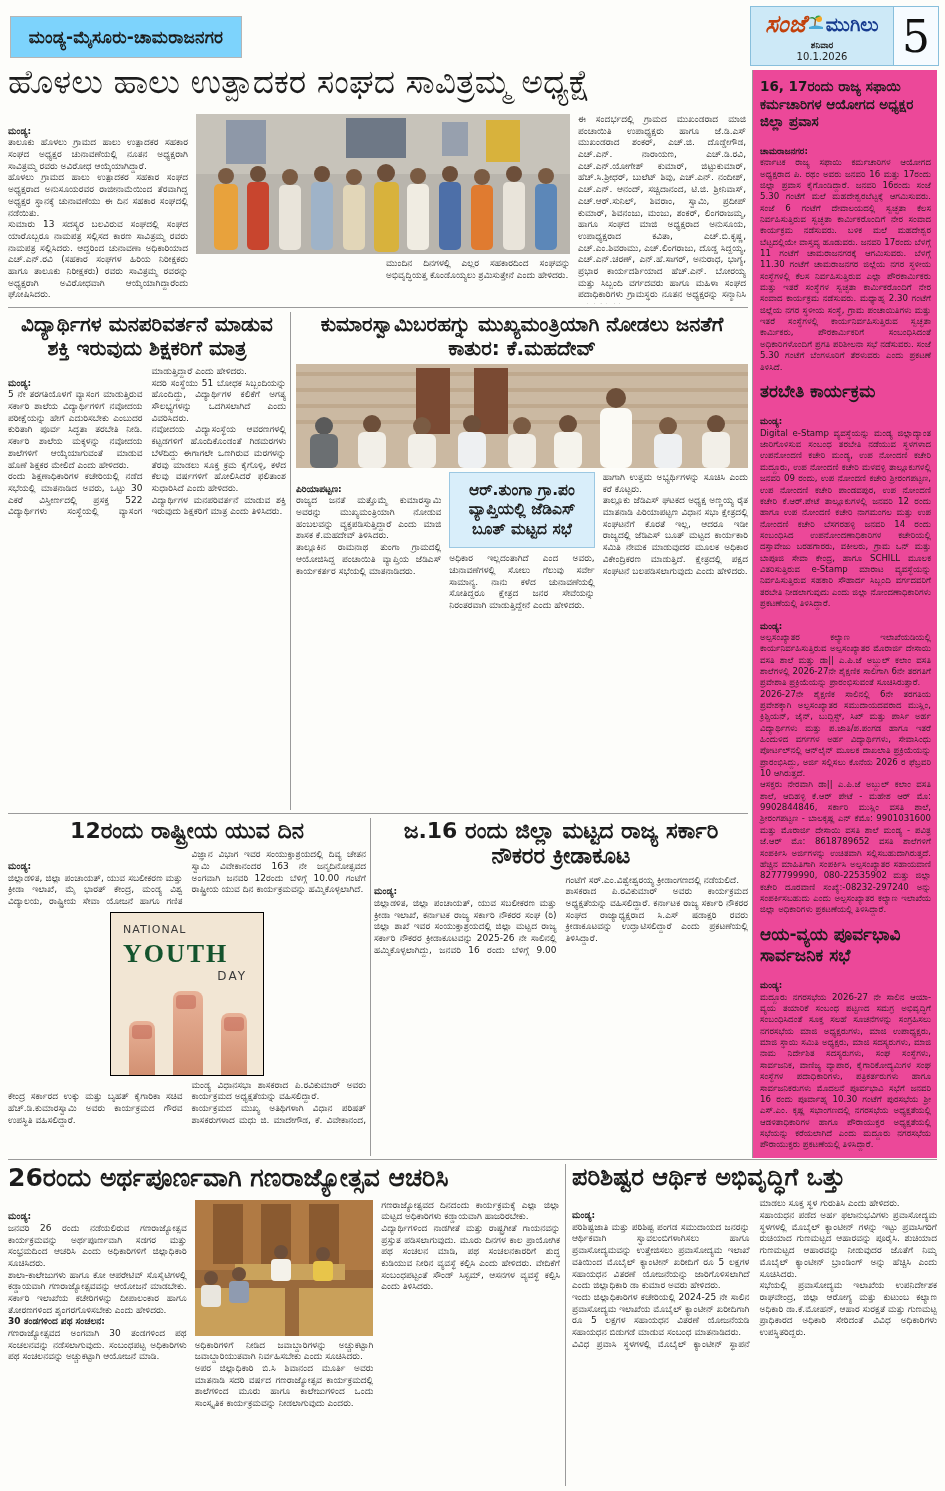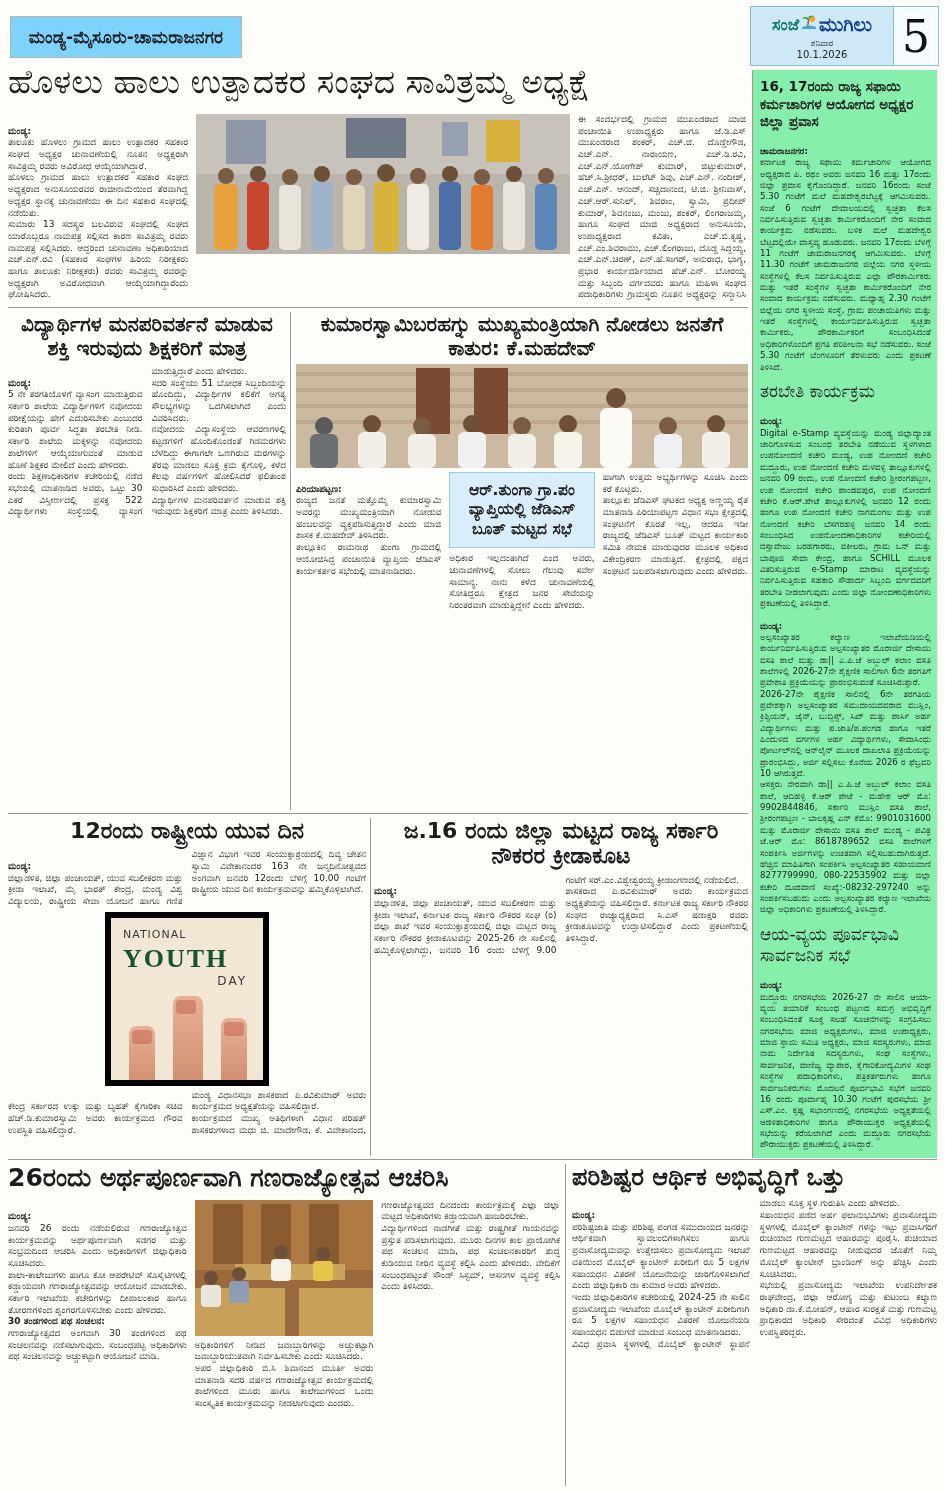--- a/index.html
+++ b/index.html
@@ -11,23 +11,23 @@
   .rule-v{position:absolute;width:1px;background:#9a9a9a;}
 
   
   #region-strip{left:10px;top:16px;width:230px;height:40px;background:#7dd3fc;
     border:1px solid #b5b5b5;display:flex;align-items:center;justify-content:center;
     font-weight:bold;font-size:17px;letter-spacing:.2px;}
   #masthead{left:750px;top:6px;width:187px;height:58px;background:#cde9f7;
     border:1px solid #88bfdc;display:flex;}
   #masthead .brandcol{flex:1;display:flex;flex-direction:column;align-items:center;justify-content:center;}
   .brandrow{display:flex;align-items:center;gap:2px;}
-  .brand-left{color:#0f766e;font-weight:bold;font-size:16px;}
+  .brand-left{color:#c2410c;font-weight:bold;font-size:24px;font-style:italic;}
   .brand-right{color:#173b8f;font-weight:bold;font-size:19px;}
-  .m-day{font-size:8.5px;font-weight:normal;color:#222;margin-top:2px;}
+  .m-day{font-size:8.5px;font-weight:bold;color:#222;margin-top:2px;}
   .m-date{font-size:10px;color:#222;}
   #page-num{width:44px;background:#f6fbff;border-left:1px solid #88bfdc;display:flex;
     align-items:center;justify-content:center;font-family:"DejaVu Serif","Liberation Serif",serif;
     font-size:44px;color:#111;}
 
   
   .dl{font-weight:bold;}
   .body{font-size:9px;line-height:1.3;text-align:justify;white-space:pre-line;}
   .sb-body{font-size:8.6px;line-height:1.32;text-align:justify;white-space:pre-line;}
   .cap{font-size:9px;line-height:1.3;text-align:justify;}
@@ -52,21 +52,21 @@
   #a3-cols{display:flex;gap:8px;margin-top:4px;height:322px;overflow:hidden;}
   #a3-cols .c{flex:1;overflow:hidden;}
   #blue-box{background:#d9eefa;border:1px solid #9cc8e2;padding:8px 4px;margin-bottom:5px;
     font-size:15.5px;font-weight:bold;text-align:center;line-height:1.25;}
 
   
   #a4{left:8px;top:818px;width:358px;height:336px;}
   .hl3{font-size:22px;font-weight:bold;text-align:center;line-height:1.15;}
   #a4 .cols{margin-top:6px;column-count:2;column-gap:9px;height:288px;overflow:hidden;}
   #youth-card{column-span:all;width:152px;height:162px;margin:4px auto;background:#f2e6d4;
-    border:6px solid #000000;position:relative;overflow:hidden;}
+    border:1px solid #000000;position:relative;overflow:hidden;}
   .yc-t1{font-size:11px;letter-spacing:1px;color:#3a3a3a;position:absolute;left:12px;top:10px;}
   .yc-t2{font-family:Liberation Serif, serif;font-size:26px;font-weight:bold;color:#14532d;
     position:absolute;left:12px;top:24px;letter-spacing:2px;}
   .yc-t3{font-size:12px;color:#3a3a3a;position:absolute;right:16px;top:56px;letter-spacing:2px;}
   .fist{position:absolute;width:26px;border-radius:8px 8px 3px 3px;
     background:linear-gradient(#e8b197,#d08d6e);}
   .fist:after{content:"";position:absolute;left:3px;top:4px;width:20px;height:14px;border-radius:4px;
     background:rgba(176,60,48,.35);}
 
   
@@ -79,24 +79,24 @@
   #a6-cols{display:flex;gap:8px;margin-top:8px;height:272px;overflow:hidden;}
   #a6-cols .c{flex:1;overflow:hidden;}
   #a6-photo{width:100%;height:136px;margin-bottom:4px;}
 
   
   #a7{left:572px;top:1164px;width:365px;height:322px;}
   .hl5{font-size:24px;font-weight:bold;line-height:1.1;white-space:nowrap;}
   #a7 .cols{margin-top:8px;column-count:2;column-gap:10px;height:276px;overflow:hidden;}
 
   
-  #sidebar{left:752px;top:70px;width:185px;height:1088px;background:#86efac;
+  #sidebar{left:752px;top:70px;width:185px;height:1088px;background:#ec4899;
     border-left:1px solid #9a9a9a;box-sizing:border-box;padding:6px 6px 0 7px;overflow:hidden;}
   .sb-h1{font-size:13.5px;font-weight:bold;line-height:1.3;margin:2px 0 4px 0;}
-  .sb-h2{font-size:17px;font-weight:normal;line-height:1.25;margin:8px 0 3px 0;}
+  .sb-h2{font-size:17px;font-weight:bold;line-height:1.25;margin:8px 0 3px 0;}
   .photo-ph{display:block;}
 </style>
 </head>
 <body>
 
 <div id="page">
 
   <div class="abs" id="region-strip">
     <span>ಮಂಡ್ಯ-ಮೈಸೂರು-ಚಾಮರಾಜನಗರ</span>
   </div>
@@ -158,20 +158,21 @@
             <rect x="243" y="68" width="22" height="68" rx="5" fill="#4d6fa8"></rect>
           <circle cx="286" cy="63" r="8" fill="#7a5b43"></circle>
             <rect x="275" y="71" width="22" height="65" rx="5" fill="#e07b30"></rect>
           <circle cx="318" cy="60" r="8" fill="#6d4f3a"></circle>
             <rect x="307" y="68" width="22" height="68" rx="5" fill="#e9e4da"></rect>
           <circle cx="350" cy="62" r="8" fill="#7a5b43"></circle>
             <rect x="339" y="70" width="22" height="66" rx="5" fill="#5c87b8"></rect>
         </g>
       </svg>
     </div>
+    <div class="cap" id="a1-cap2">ಮುಂದಿನ ದಿನಗಳಲ್ಲಿ ಎಲ್ಲರ ಸಹಕಾರದಿಂದ ಸಂಘವನ್ನು ಅಭಿವೃದ್ಧಿಯತ್ತ ಕೊಂಡೊಯ್ಯಲು ಶ್ರಮಿಸುತ್ತೇನೆ ಎಂದು ಹೇಳಿದರು.</div>
     <div class="body" id="a1-col2">ಈ ಸಂದರ್ಭದಲ್ಲಿ ಗ್ರಾಮದ ಮುಖಂಡರಾದ ಮಾಜಿ ಪಂಚಾಯಿತಿ ಉಪಾಧ್ಯಕ್ಷರು ಹಾಗೂ ಜೆ.ಡಿ.ಎಸ್ ಮುಖಂಡರಾದ ಶಂಕರ್, ಎಚ್.ಜಿ. ದೊಡ್ಡೇಗೌಡ, ಎಚ್.ಎನ್. ನಾರಾಯಣ, ಎಚ್.ಡಿ.ರವಿ, ಎಚ್.ಎನ್.ಯೋಗೇಶ್ ಕುಮಾರ್, ಜಿಟ್ಟುಕುಮಾರ್, ಹೆಚ್.ಸಿ.ಶ್ರೀಧರ್, ಬುಲೆಟ್ ಶಿವು, ಎಚ್.ಎನ್. ನಂದೀಶ್, ಎಚ್.ಎನ್. ಆನಂದ್, ಸಚ್ಚಿದಾನಂದ, ಟಿ.ಜಿ. ಶ್ರೀನಿವಾಸ್, ಎಚ್.ಆರ್.ಸುನಿಲ್, ಶಿವರಾಂ, ಸ್ವಾಮಿ, ಪ್ರದೀಪ್ ಕುಮಾರ್, ಶಿವನಂಜು, ಮಂಜು, ಶಂಕರ್, ಲಿಂಗರಾಜಮ್ಮ, ಹಾಗೂ ಸಂಘದ ಮಾಜಿ ಅಧ್ಯಕ್ಷರಾದ ಅನುಸೂಯ, ಉಪಾಧ್ಯಕ್ಷರಾದ ಕವಿತಾ, ಎಚ್.ಬಿ.ಕೃಷ್ಣ, ಎಚ್.ಎಂ.ಶಿವರಾಮು, ಎಚ್.ಲಿಂಗರಾಜು, ದೊಡ್ಡ ಸಿದ್ದಯ್ಯ, ಎಚ್.ಎನ್.ಚರಣ್, ಎನ್.ಹೆ.ಸಾಗರ್, ಅನುರಾಧ, ಭಾಗ್ಯ, ಪ್ರಭಾರ ಕಾರ್ಯದರ್ಶಿಯಾದ ಹೆಚ್.ಎನ್. ಬೋರಯ್ಯ ಮತ್ತು ಸಿಬ್ಬಂದಿ ವರ್ಗದವರು ಹಾಗೂ ಮಹಿಳಾ ಸಂಘದ ಪದಾಧಿಕಾರಿಗಳು ಗ್ರಾಮಸ್ಥರು ನೂತನ ಅಧ್ಯಕ್ಷರನ್ನು ಸನ್ಮಾನಿಸಿ ಅಭಿನಂದಿಸಿದರು.</div>
   </div>
 
   <div class="rule-h" style="left:8px;top:307px;width:740px;"></div>
   <div class="rule-v" style="left:290px;top:312px;height:498px;"></div>
 
   <div class="abs" id="a2">
     <div class="hl2">ವಿದ್ಯಾರ್ಥಿಗಳ ಮನಪರಿವರ್ತನೆ ಮಾಡುವ ಶಕ್ತಿ ಇರುವುದು ಶಿಕ್ಷಕರಿಗೆ ಮಾತ್ರ</div>
     <div class="cols body">
       <span class="dl">ಮಂಡ್ಯ:</span>

